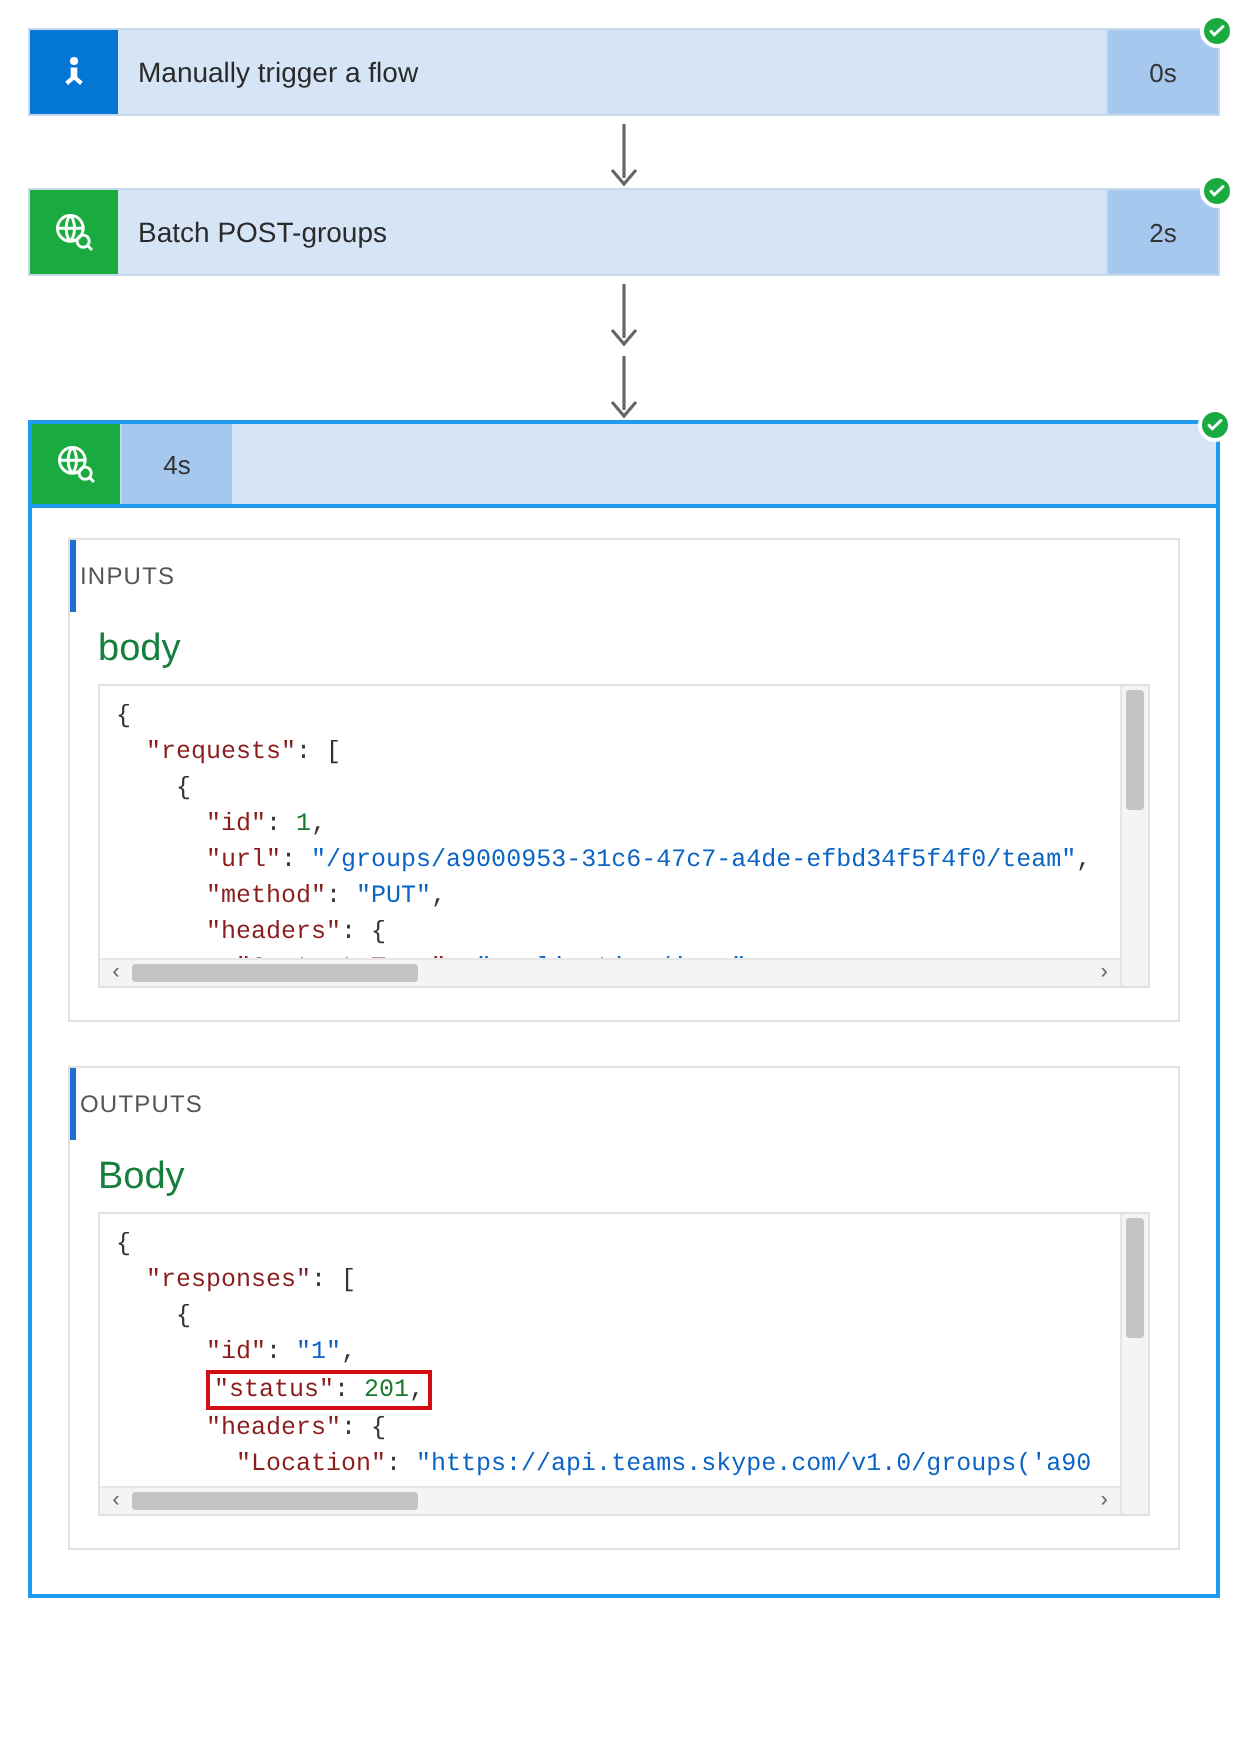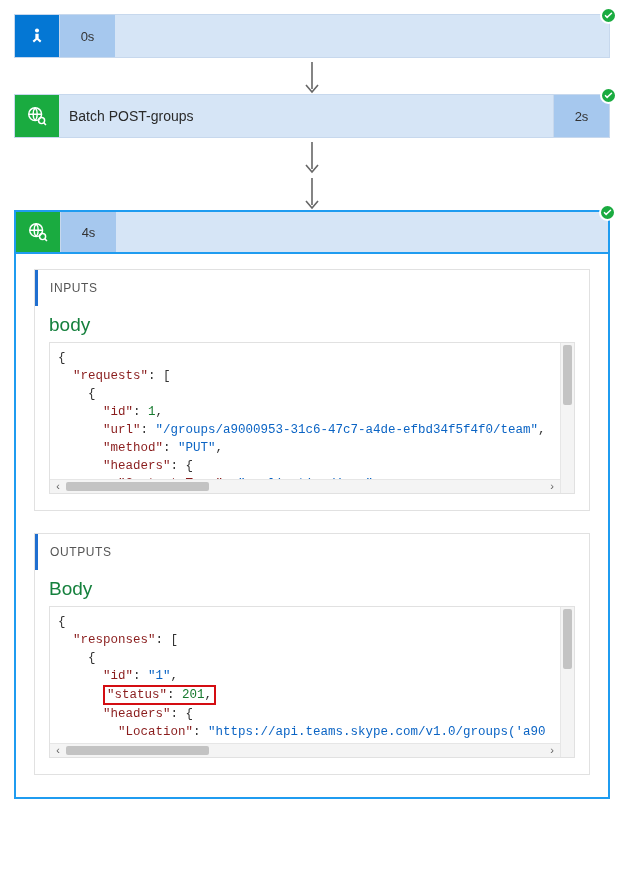--- a/index.html
+++ b/index.html
@@ -83,21 +83,21 @@
   }
   .io-box:last-child { margin-bottom: 0; }
   .io-title {
     display: flex;
     align-items: center;
     height: 36px;
     font-size: 12px;
     letter-spacing: 0.6px;
     color: #555;
     border-left: 3px solid #1f6fd0;
-    padding-left: 12px;
+    padding-left: 2px;
     margin-left: -14px;
     margin-bottom: 8px;
   }
   .io-label {
     font-size: 19px;
     color: #15803d;
     margin-bottom: 6px;
   }
   .code-area {
     border: 1px solid #e1e1e1;
@@ -167,20 +167,21 @@
 
 <div class="flow">
 
   <div class="step">
     <div class="icon-slot icon-trigger">
       <svg viewBox="0 0 24 24" fill="#fff" width="22" height="22">
           <circle cx="12" cy="6" r="2.2"></circle>
           <path d="M10.2 9.5h3.6v5.2l3 2.6-1.5 1.8-3.3-2.9-3.3 2.9-1.5-1.8 3-2.6z"></path>
         </svg>
     </div>
+    <div class="title">Manually trigger a flow</div>
     <div class="duration">0s</div>
     <div class="badge">
       <svg viewBox="0 0 12 12">
           <path d="M2 6.2l2.2 2.3L10 3" stroke="#fff" stroke-width="2" fill="none" stroke-linecap="round"></path>
         </svg>
     </div>
   </div>
 
   <div class="arrow-wrap">
     <svg viewBox="0 0 22 36">

